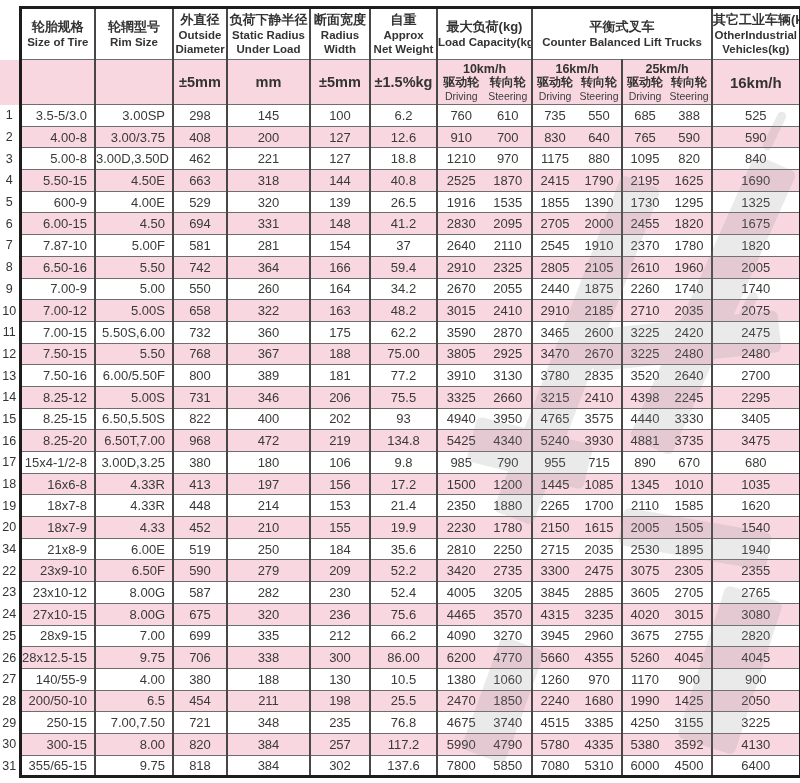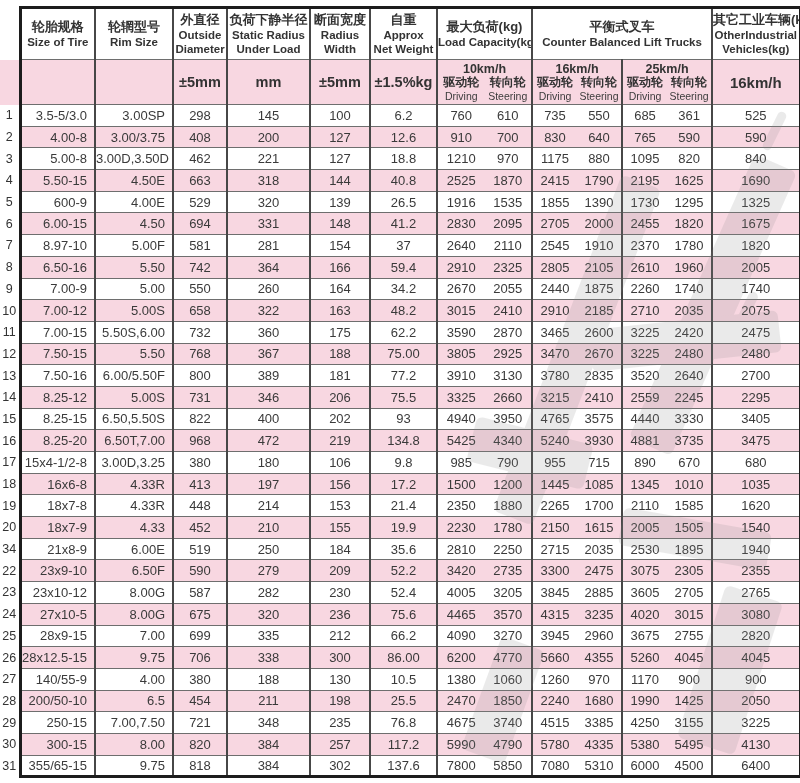--- a/index.html
+++ b/index.html
@@ -182,21 +182,21 @@
     </td>
     <td>
       <span class="pairwrap">
             <span>735</span>
             <span>550</span>
           </span>
     </td>
     <td>
       <span class="pairwrap">
             <span>685</span>
-            <span>361</span>
+            <span>388</span>
           </span>
     </td>
     <td>525</td>
   </tr>
 
   <tr>
     <td class="gut">2</td>
     <td class="ra">4.00-8</td>
     <td class="ra">3.00/3.75</td>
     <td>408</td>
@@ -335,21 +335,21 @@
       <span class="pairwrap">
             <span>2455</span>
             <span>1820</span>
           </span>
     </td>
     <td>1675</td>
   </tr>
 
   <tr>
     <td class="gut">7</td>
-    <td class="ra">8.97-10</td>
+    <td class="ra">7.87-10</td>
     <td class="ra">5.00F</td>
     <td>581</td>
     <td>281</td>
     <td>154</td>
     <td>37</td>
     <td>
       <span class="pairwrap">
             <span>2640</span>
             <span>2110</span>
           </span>
@@ -558,21 +558,21 @@
           </span>
     </td>
     <td>
       <span class="pairwrap">
             <span>3215</span>
             <span>2410</span>
           </span>
     </td>
     <td>
       <span class="pairwrap">
-            <span>2559</span>
+            <span>4398</span>
             <span>2245</span>
           </span>
     </td>
     <td>2295</td>
   </tr>
 
   <tr>
     <td class="gut">15</td>
     <td class="ra">8.25-15</td>
     <td class="ra">6.50,5.50S</td>
@@ -828,21 +828,21 @@
       <span class="pairwrap">
             <span>3605</span>
             <span>2705</span>
           </span>
     </td>
     <td>2765</td>
   </tr>
 
   <tr>
     <td class="gut">24</td>
-    <td class="ra">27x10-5</td>
+    <td class="ra">27x10-15</td>
     <td class="ra">8.00G</td>
     <td>675</td>
     <td>320</td>
     <td>236</td>
     <td>75.6</td>
     <td>
       <span class="pairwrap">
             <span>4465</span>
             <span>3570</span>
           </span>
@@ -1023,21 +1023,21 @@
     </td>
     <td>
       <span class="pairwrap">
             <span>5780</span>
             <span>4335</span>
           </span>
     </td>
     <td>
       <span class="pairwrap">
             <span>5380</span>
-            <span>5495</span>
+            <span>3592</span>
           </span>
     </td>
     <td>4130</td>
   </tr>
 
   <tr>
     <td class="gut">31</td>
     <td class="ra">355/65-15</td>
     <td class="ra">9.75</td>
     <td>818</td>

